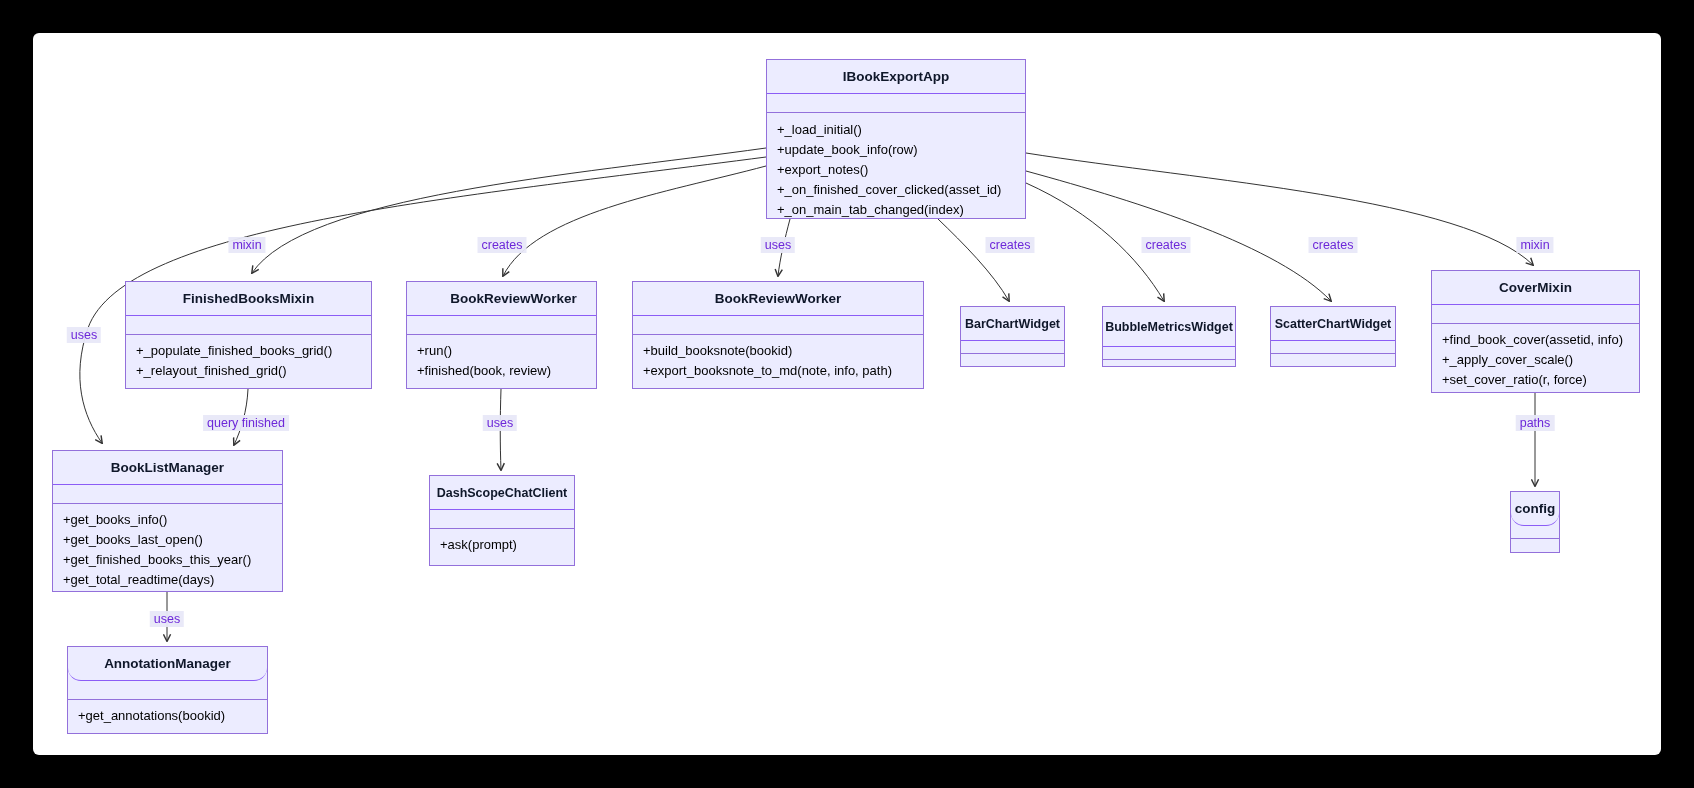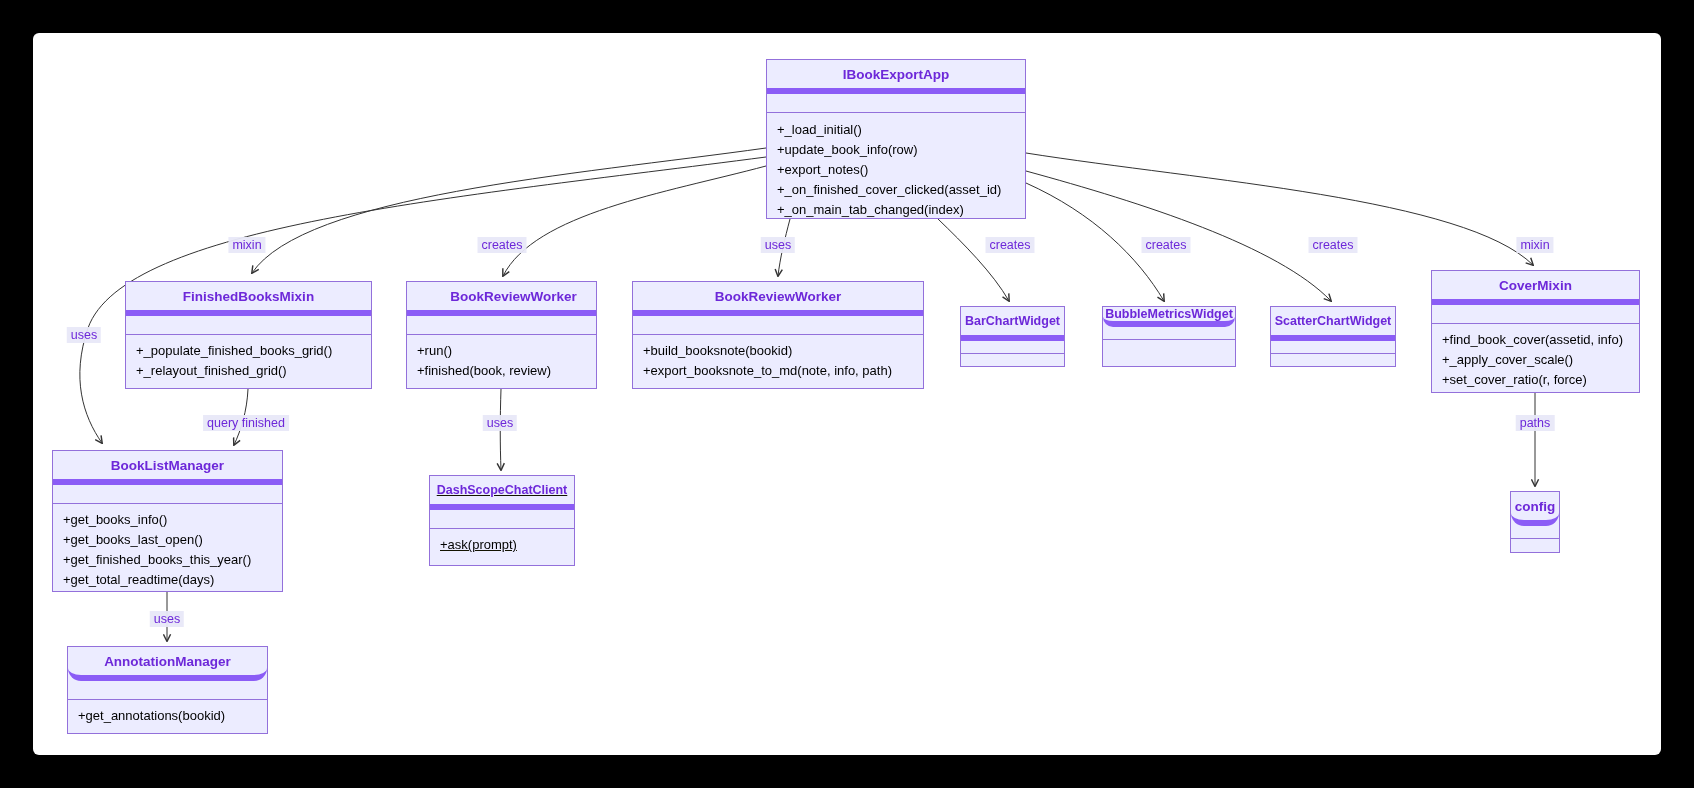--- a/index.html
+++ b/index.html
@@ -19,22 +19,22 @@
   .edges{position:absolute;left:0;top:0;width:1628px;height:722px;}
   .uml{
     position:absolute;
     background:#ECECFF;
     border:1px solid #9370DB;
     box-sizing:border-box;
     color:#131300;
   }
   .uml .t{
     display:flex;align-items:center;justify-content:center;
-    font-weight:bold;font-size:13.5px;color:#6d28d9;
-    border-bottom:6px solid #8b5cf6;
+    font-weight:bold;font-size:13.5px;color:#0f172a;
+    border-bottom:1px solid #8b5cf6;
     height:33px;
     box-sizing:border-box;
     text-align:right;
   }
   .uml .a{
     height:19px;
     border-bottom:1px solid #9370DB;
     box-sizing:border-box;
   }
   .uml .row1{height:13px;border-bottom:1px solid #9370DB;box-sizing:border-box;}
@@ -135,21 +135,21 @@
     </div>
   </div>
 
   <div class="uml" style="left:927px;top:273px;width:105px;height:61px;">
     <div class="t" style="height:34px;font-size:12.5px;">BarChartWidget</div>
     <div class="row1"></div>
     <div class="row2"></div>
   </div>
 
   <div class="uml" style="left:1069px;top:273px;width:134px;height:61px;">
-    <div class="t" style="height:20px;font-size:12.5px;border-radius:17px;">BubbleMetricsWidget</div>
+    <div class="t" style="height:40px;font-size:12.5px;">BubbleMetricsWidget</div>
     <div class="row1"></div>
     <div class="row2"></div>
   </div>
 
   <div class="uml" style="left:1237px;top:273px;width:126px;height:61px;">
     <div class="t" style="height:34px;font-size:12.5px;">ScatterChartWidget</div>
     <div class="row1"></div>
     <div class="row2"></div>
   </div>
 
@@ -167,21 +167,21 @@
     <div class="t" style="height:34px;">BookListManager</div>
     <div class="a"></div>
     <div class="m">
       <div>+get_books_info()</div>
       <div>+get_books_last_open()</div>
       <div>+get_finished_books_this_year()</div>
       <div>+get_total_readtime(days)</div>
     </div>
   </div>
 
-  <div class="uml" style="left:396px;top:442px;width:146px;height:91px;text-decoration:underline;">
+  <div class="uml" style="left:396px;top:442px;width:146px;height:91px;">
     <div class="t" style="height:34px;font-size:12.5px;">DashScopeChatClient</div>
     <div class="a"></div>
     <div class="m">
       <div>+ask(prompt)</div>
     </div>
   </div>
 
   <div class="uml" style="left:1477px;top:458px;width:50px;height:62px;">
     <div class="t" style="height:34px;border-radius:13px;">config</div>
     <div class="row1"></div>

